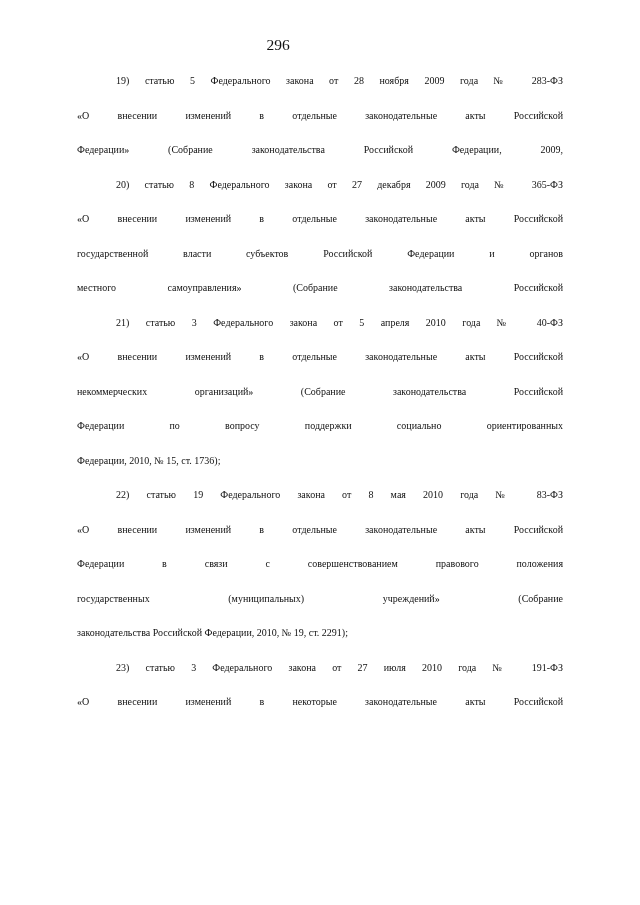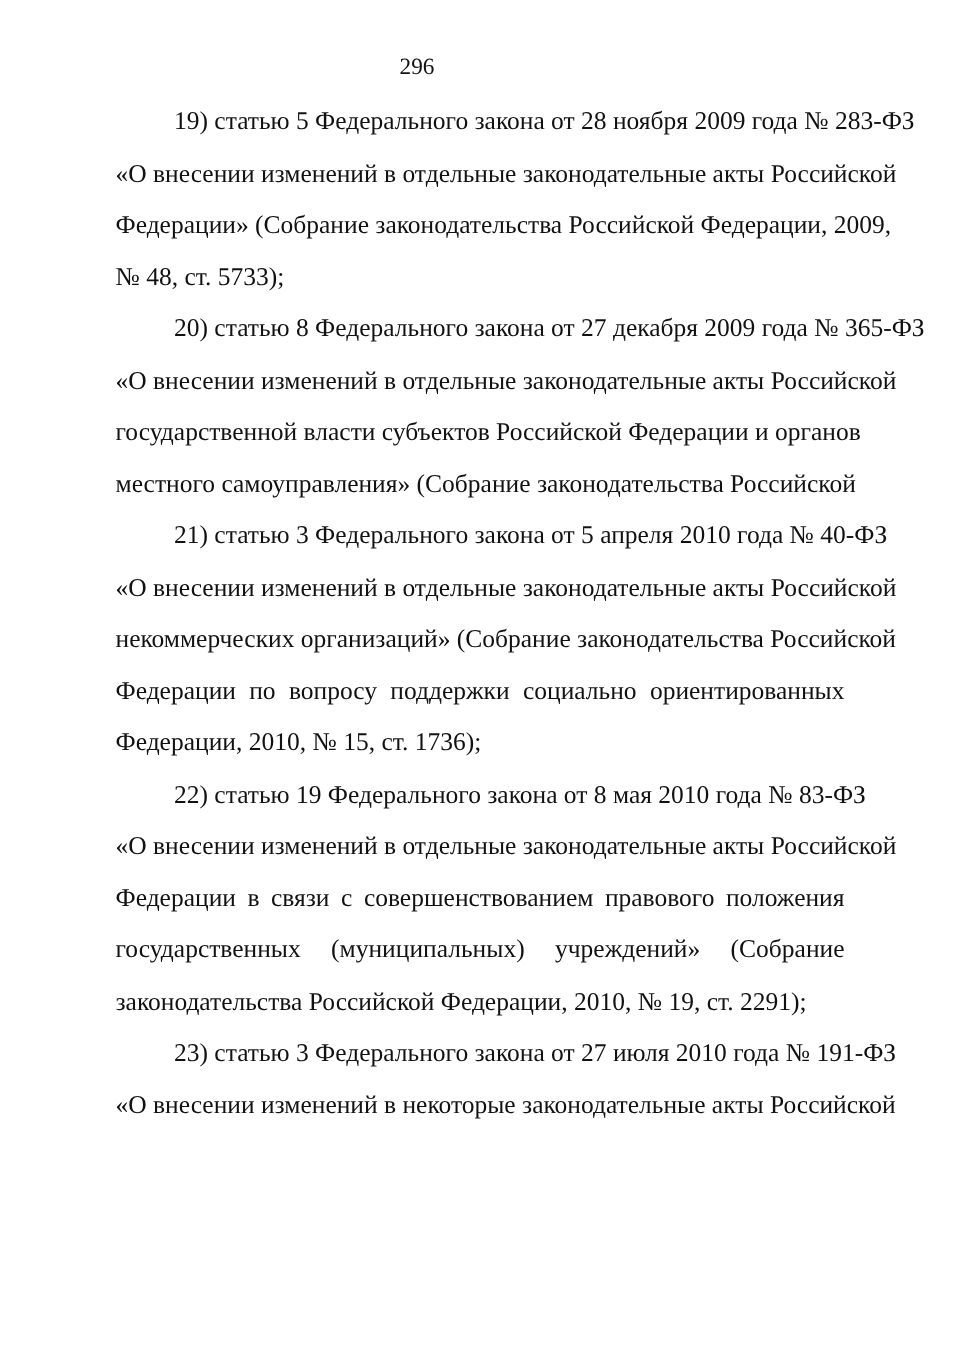--- a/index.html
+++ b/index.html
@@ -22,21 +22,21 @@
       width: 556px;
       text-align: center;
       font-size: 15.5px;
       line-height: 20px;
     }
     .body-text {
       position: absolute;
       top: 64px;
       left: 77px;
       width: 486px;
-      font-size: 17px;
+      font-size: 10px;
       line-height: 34.5px;
     }
     .para {
       margin: 0;
       text-align: justify;
     }
     .line {
       display: block;
       height: 34.5px;
       white-space: nowrap;
@@ -53,21 +53,20 @@
 </head>
 <body>
 
 <div class="page-number">296</div>
 
 <div class="body-text">
   <div class="para">
     <span class="line first">19) статью 5 Федерального закона от 28 ноября 2009 года № 283-ФЗ</span>
     <span class="line">«О внесении изменений в отдельные законодательные акты Российской</span>
     <span class="line">Федерации» (Собрание законодательства Российской Федерации, 2009,</span>
-    <span class="line last">№ 48, ст. 5733);</span>
   </div>
   <div class="para">
     <span class="line first">20) статью 8 Федерального  закона от 27 декабря 2009 года № 365-ФЗ</span>
     <span class="line">«О внесении изменений в отдельные законодательные акты Российской</span>
     <span class="line">государственной власти субъектов Российской Федерации и органов</span>
     <span class="line">местного самоуправления» (Собрание законодательства Российской</span>
   </div>
   <div class="para">
     <span class="line first">21) статью 3 Федерального закона от 5 апреля 2010 года № 40-ФЗ</span>
     <span class="line">«О внесении изменений в отдельные законодательные акты Российской</span>

